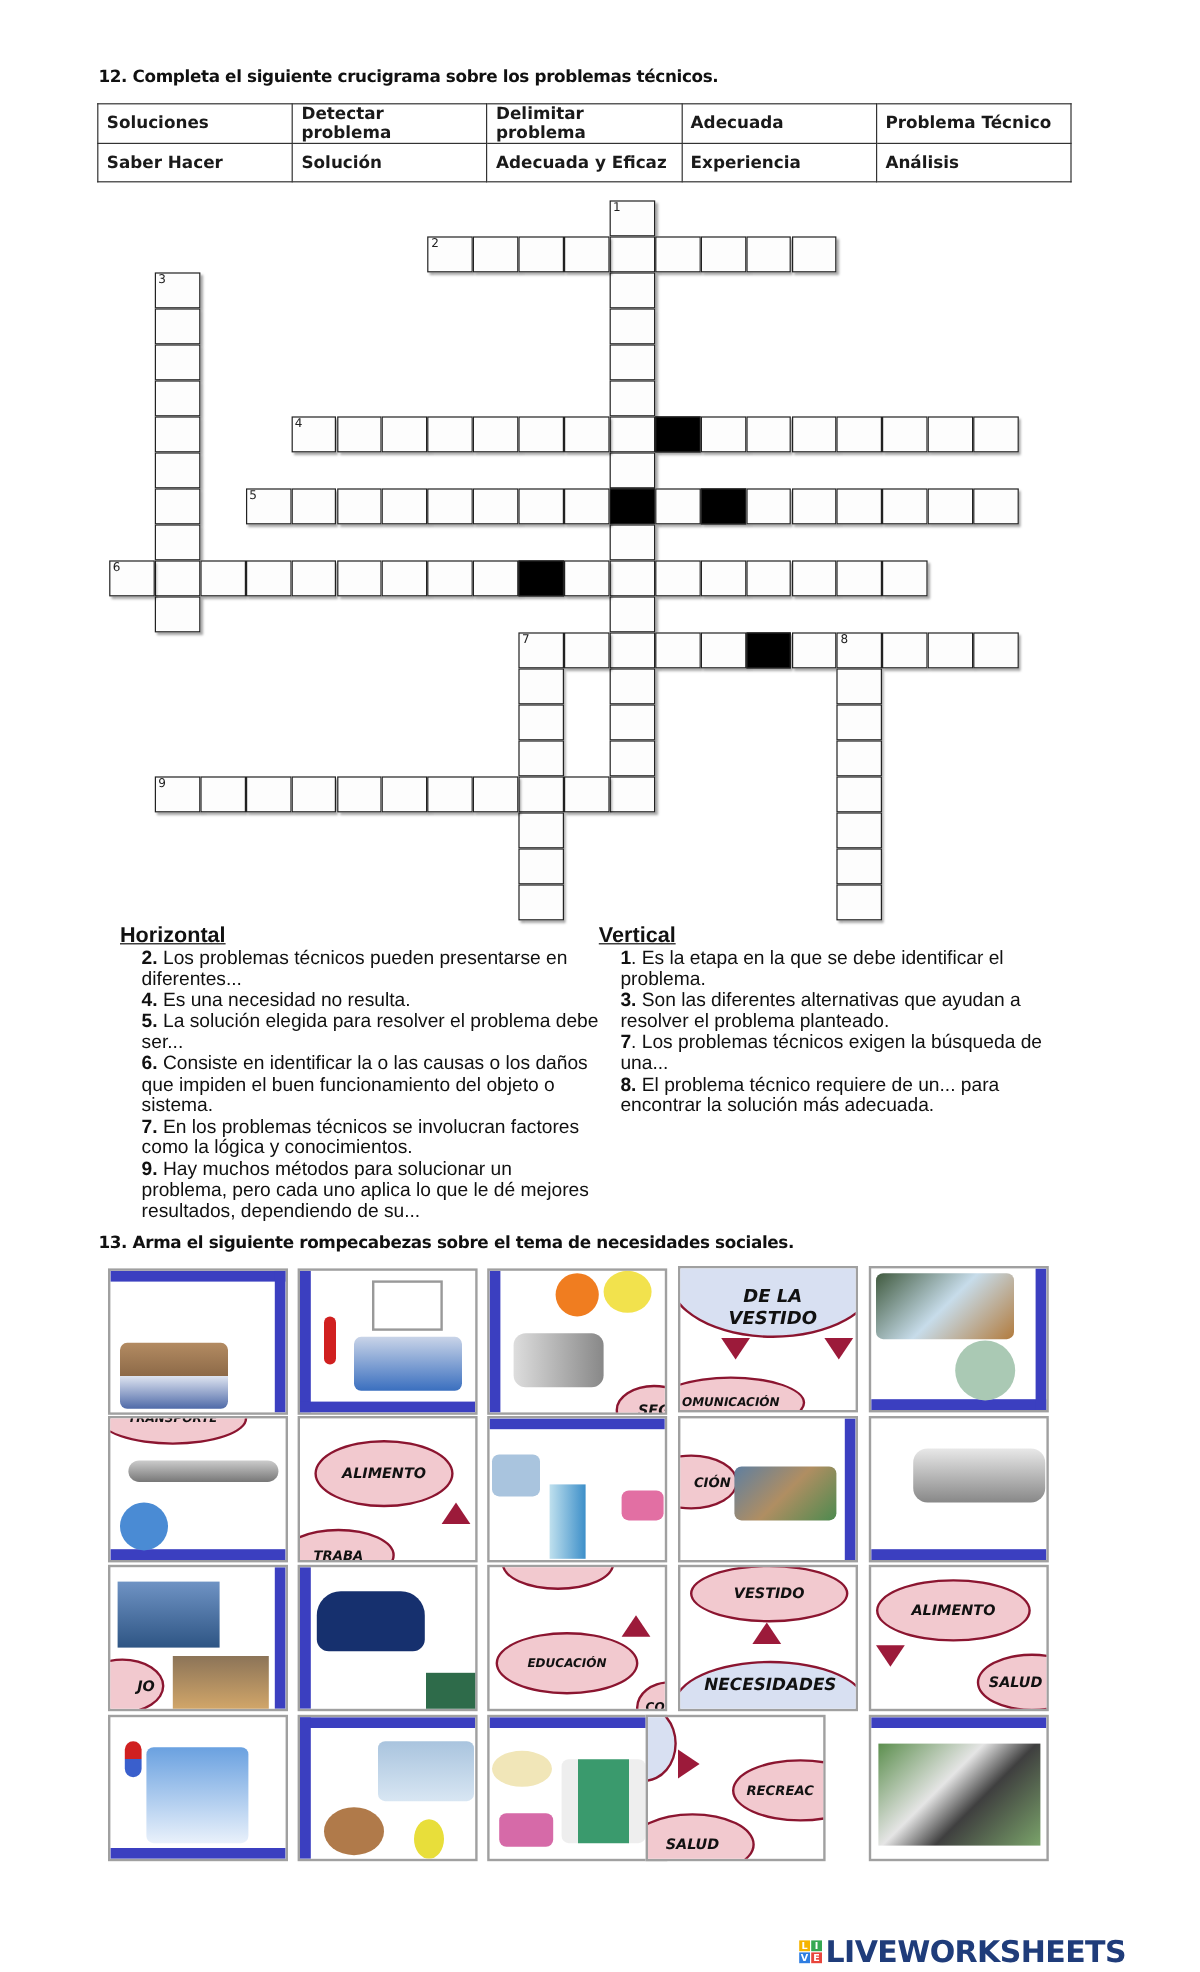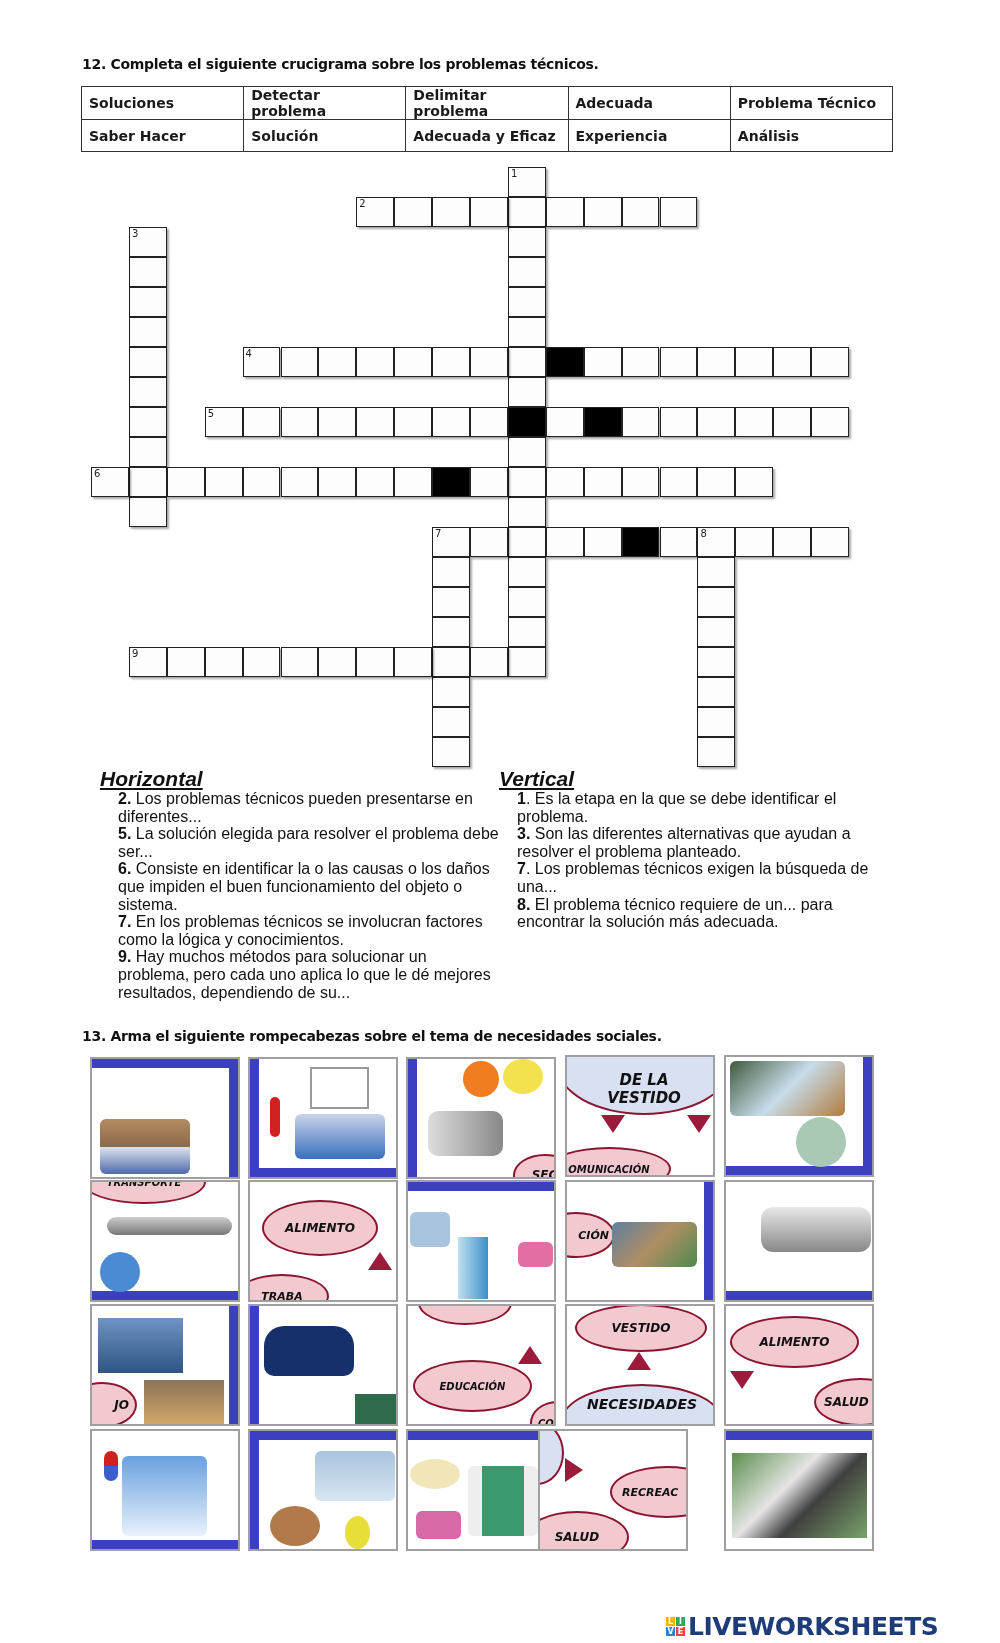--- a/index.html
+++ b/index.html
@@ -8,21 +8,21 @@
   #q12{top:56px;}
   #q13{top:1028px;}
   table.words{position:absolute;left:81px;top:86px;width:812px;border-collapse:collapse;font-family:"DejaVu Sans",sans-serif;font-size:14px;font-weight:bold;}
   table.words td{border:1px solid #333;height:31px;padding:0 7px;vertical-align:middle;width:148px;color:#1a1a1a;}
   #grid{position:absolute;left:0;top:0;width:1000px;height:780px;}
   .cell{position:absolute;width:37.9px;height:30px;box-sizing:border-box;border:1px solid #222;background:#fdfdfd;box-shadow:2px 2px 2px rgba(0,0,0,0.35);}
   .cell input{width:100%;height:100%;border:0;background:transparent;text-align:center;font-size:16px;font-family:"Liberation Sans",sans-serif;outline:none;padding:0;text-transform:uppercase;}
   .cell.black{background:#000;}
   .num{position:absolute;left:2px;top:0;font-size:10px;font-family:"DejaVu Sans",sans-serif;color:#222;pointer-events:none;}
   .clues{position:absolute;font-family:"Liberation Sans",sans-serif;font-size:16px;line-height:17.6px;color:#111;}
-  .clues h3{margin:0;font-size:21px;font-weight:bold;text-decoration:underline;line-height:22px;font-style:italic;}
+  .clues h3{margin:0;font-size:18px;font-weight:bold;text-decoration:underline;line-height:22px;}
   .clues .item{padding-left:18px;}
   .clues b{font-weight:bold;}
   #clues-h{left:100px;top:768px;width:400px;}
   #clues-v{left:499px;top:768px;width:400px;}
   #puzzle{position:absolute;left:88px;top:1052px;width:800px;height:505px;}
   .tile{position:absolute;width:150px;height:122px;box-sizing:border-box;border:2px solid #a0a0a0;background:#fff;overflow:hidden;cursor:grab;}
   .tile .bar-top{position:absolute;left:0;right:0;top:0;height:9px;background:#3b3fc0;}
   .tile .bar-bottom{position:absolute;left:0;right:0;bottom:0;height:9px;background:#3b3fc0;}
   .tile .bar-left{position:absolute;left:0;top:0;bottom:0;width:9px;background:#3b3fc0;}
   .tile .bar-right{position:absolute;right:0;top:0;bottom:0;width:9px;background:#3b3fc0;}
@@ -174,20 +174,21 @@
     <div class="cell" style="left: 280.5px; top: 647px;"><input maxlength="1" style=""></div>
     <div class="cell" style="left: 318.4px; top: 647px;"><input maxlength="1" style=""></div>
     <div class="cell" style="left: 356.3px; top: 647px;"><input maxlength="1" style=""></div>
     <div class="cell" style="left: 394.2px; top: 647px;"><input maxlength="1" style=""></div>
     <div class="cell" style="left: 470px; top: 647px;"><input maxlength="1" style=""></div>
   </div>
 
 <div id="clues-h" class="clues">
   <h3>Horizontal</h3>
   <div class="item"><b>2.</b><span> Los problemas técnicos pueden presentarse en diferentes...</span></div>
+  <div class="item"><b>4.</b><span> Es una necesidad no resulta.</span></div>
   <div class="item"><b>5.</b><span> La solución elegida para resolver el problema debe ser...</span></div>
   <div class="item"><b>6.</b><span> Consiste en identificar la o las causas o los daños que impiden el buen funcionamiento del objeto o sistema.</span></div>
   <div class="item"><b>7.</b><span> En los problemas técnicos se involucran factores como la lógica y conocimientos.</span></div>
   <div class="item"><b>9.</b><span> Hay muchos métodos para solucionar un problema, pero cada uno aplica lo que le dé mejores resultados, dependiendo de su...</span></div>
 </div>
 
 <div id="clues-v" class="clues">
   <h3>Vertical</h3>
   <div class="item"><b>1</b><span>. Es la etapa en la que se debe identificar el problema.</span></div>
   <div class="item"><b>3.</b><span> Son las diferentes alternativas que ayudan a resolver el problema planteado.</span></div>

